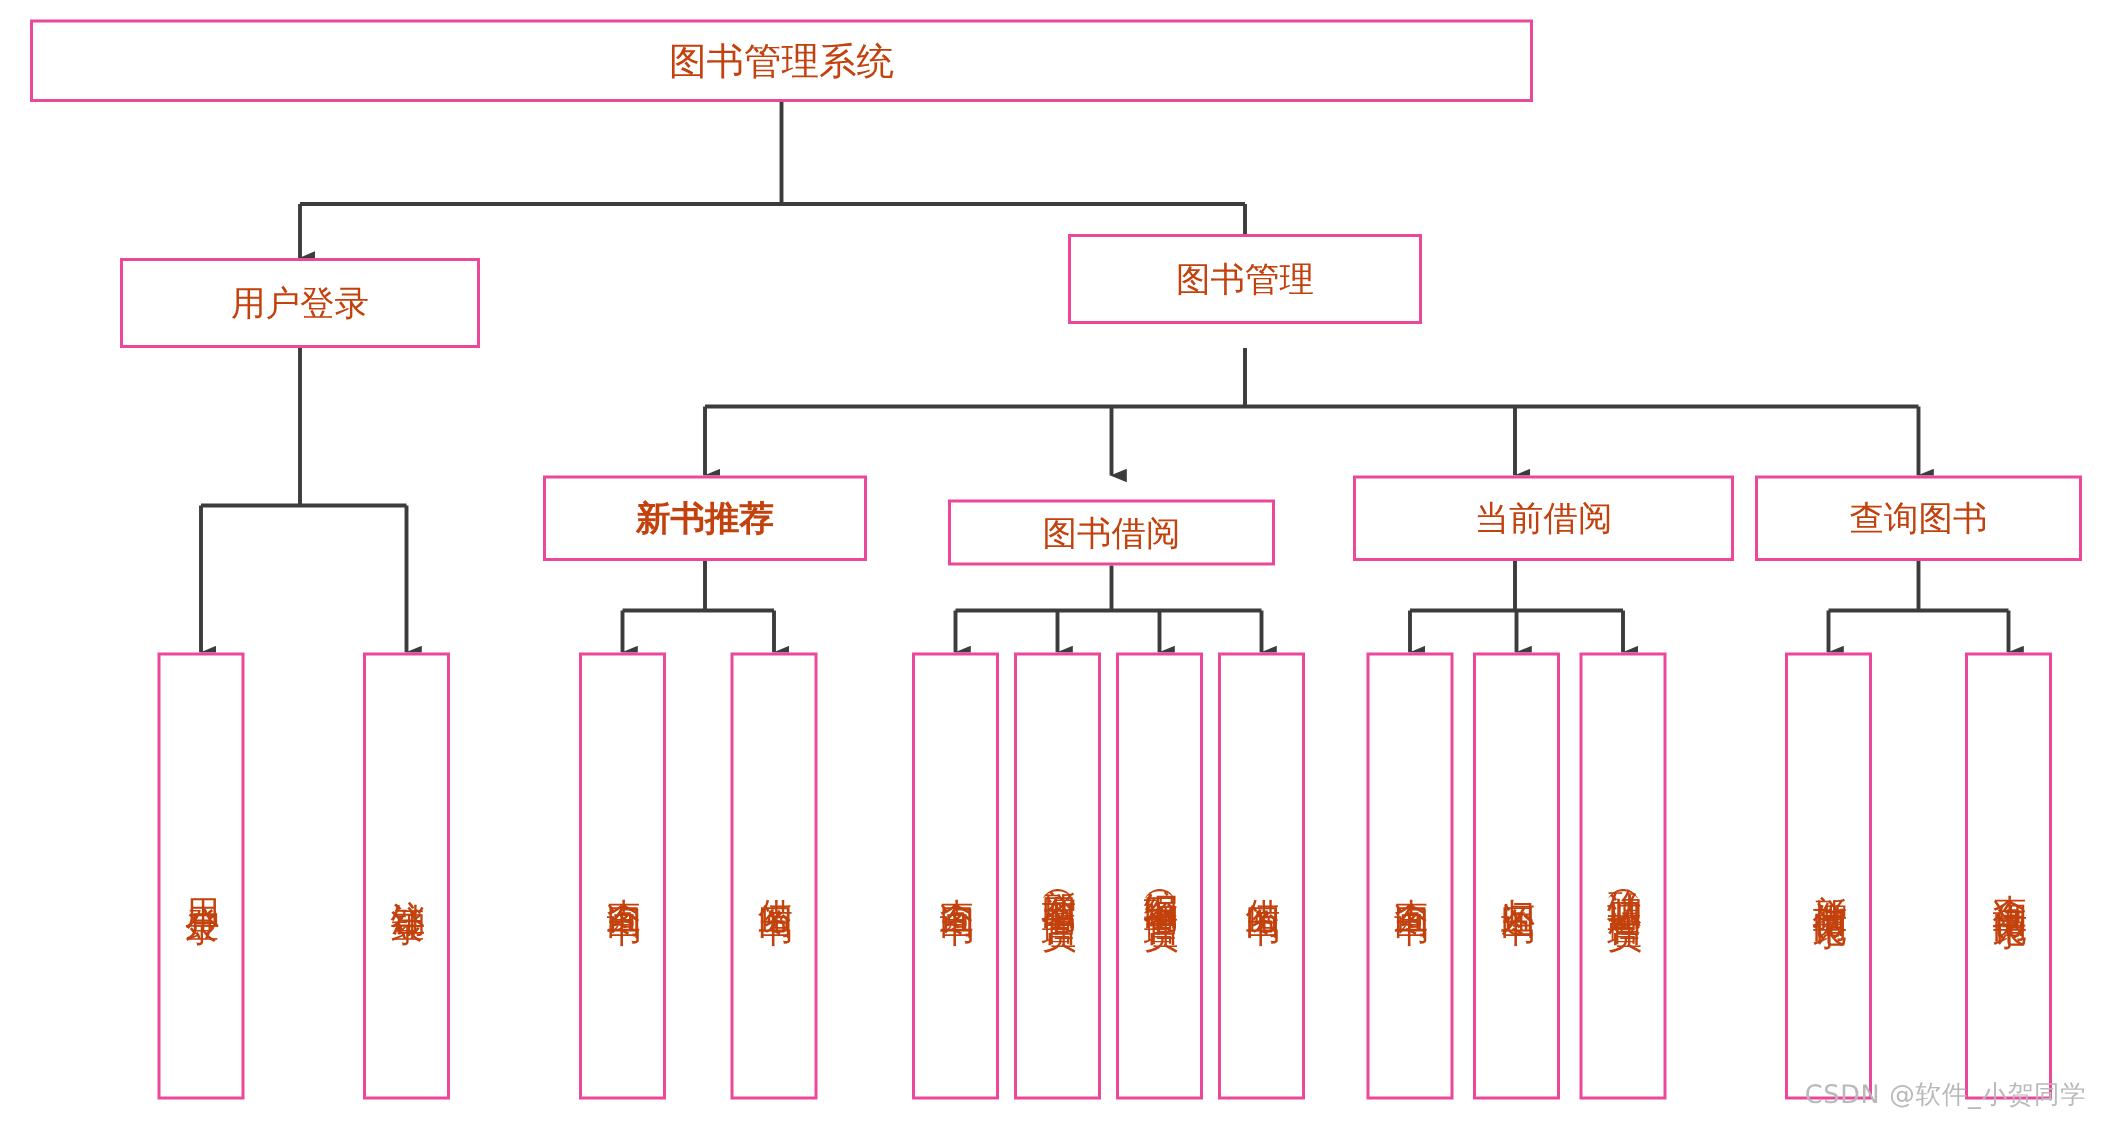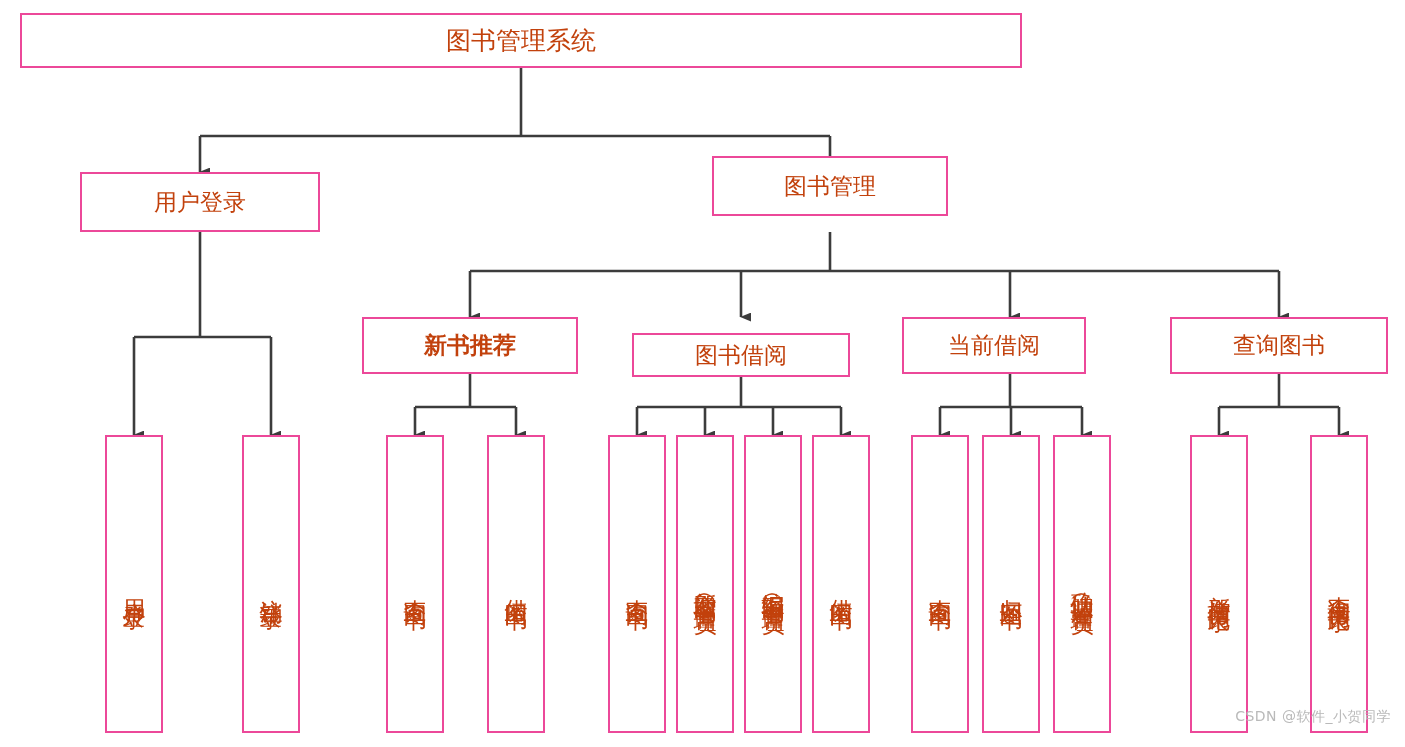--- a/index.html
+++ b/index.html
@@ -49,22 +49,22 @@
     display: block;
     white-space: nowrap;
   }
   .node.leaf .label {
     writing-mode: vertical-rl;
     text-orientation: upright;
   }
   #watermark {
     position: absolute;
     right: 14px;
-    bottom: 21px;
-    font-size: 14px;
+    bottom: 6px;
+    font-size: 17px;
     color: #b9b9b9;
     letter-spacing: 0.5px;
     white-space: nowrap;
     pointer-events: none;
   }
 </style>
 </head>
 <body>
 
 <div id="canvas">
@@ -120,21 +120,21 @@
       </div>
       <div class="node level-1" style="left: 712px; top: 156px; width: 236px; height: 60px;">
         <span class="label">图书管理</span>
       </div>
       <div class="node level-2" style="left: 362px; top: 317px; width: 216px; height: 57px; font-weight: bold;">
         <span class="label">新书推荐</span>
       </div>
       <div class="node level-2" style="left: 632px; top: 317px; width: 218px; height: 44px; margin-top: 16px;">
         <span class="label">图书借阅</span>
       </div>
-      <div class="node level-2" style="left: 902px; top: 317px; width: 184px; height: 57px;">
+      <div class="node level-2" style="left: 902px; top: 317px; width: 254px; height: 57px;">
         <span class="label">当前借阅</span>
       </div>
       <div class="node level-2" style="left: 1170px; top: 317px; width: 218px; height: 57px;">
         <span class="label">查询图书</span>
       </div>
       <div class="node level-3 leaf" style="left: 105px; top: 435px; width: 58px; height: 298px;">
         <span class="label">用户登录</span>
       </div>
       <div class="node level-3 leaf" style="left: 242px; top: 435px; width: 58px; height: 298px;">
         <span class="label">注销登录</span>

